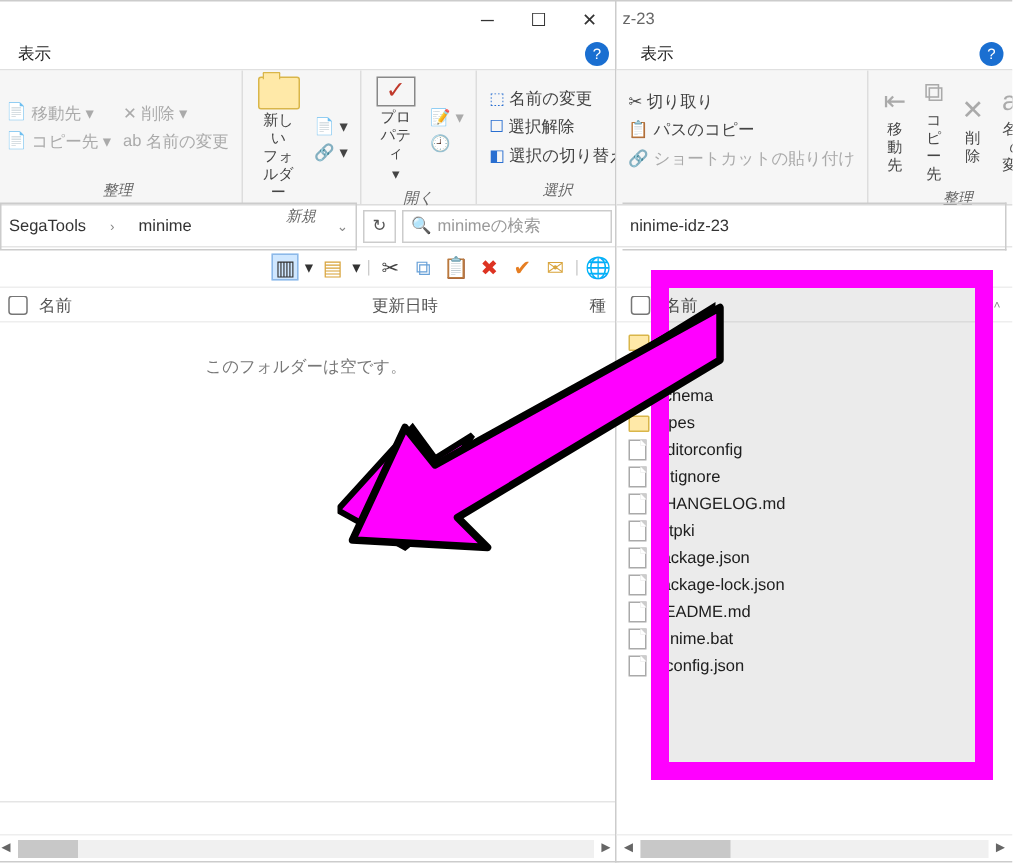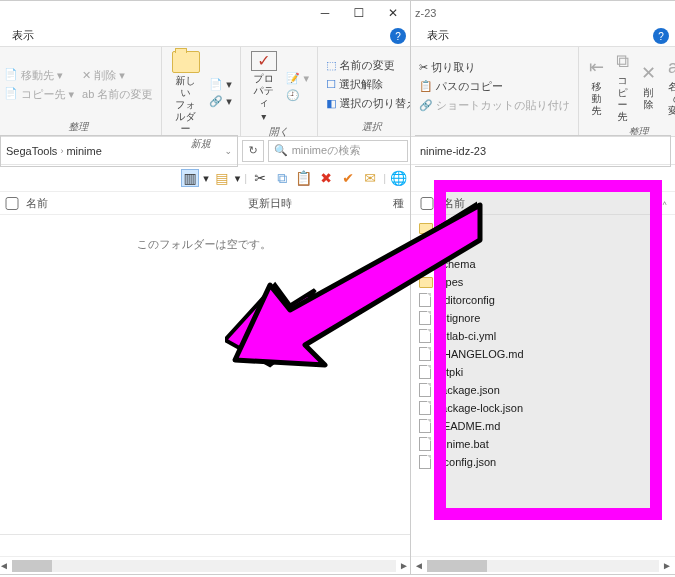--- a/index.html
+++ b/index.html
@@ -18,21 +18,21 @@
   .rib-items { flex: 1; display: flex; align-items: center; gap: 4px; }
   .rib-col { display: flex; flex-direction: column; gap: 2px; }
   .rib-btn { display: flex; align-items: center; gap: 3px; font-size: 11px; color: #444; padding: 1px 2px; white-space: nowrap; }
   .rib-btn.disabled { color: #aaa; }
   .rib-big { display: flex; flex-direction: column; align-items: center; gap: 2px; font-size: 10px; color: #444; padding: 2px 4px; text-align: center; line-height: 1.2;}
   .icon-folder { display:inline-block; width: 28px; height: 22px; background: #ffe9a8; border: 1px solid #d9b64a; border-radius: 2px; position: relative; }
   .icon-folder::before { content:""; position:absolute; top:-4px; left:2px; width:10px; height:4px; background:#ffe9a8; border:1px solid #d9b64a; border-bottom:none; border-radius:1px 1px 0 0;}
   .icon-check { width: 26px; height: 20px; border: 1px solid #888; display:inline-flex; align-items:center; justify-content:center; color:#c0392b; font-size:16px;}
   .vsep { border-left: 1px solid #ddd; }
   .crumbbar { height: 28px; border-bottom: 1px solid #e5e5e5; display: flex; align-items: center; padding: 0 4px; gap: 4px; }
-  .crumbfield { flex: 1; height: 32px; border: 1px solid #ccc; display: flex; align-items: center; padding: 0 5px; gap: 3px; font-size: 11px; color: #333; text-align: center; }
+  .crumbfield { flex: 1; height: 32px; border: 1px solid #ccc; display: flex; align-items: center; padding: 0 5px; gap: 16px; font-size: 11px; color: #333; text-align: center; }
   .crumb-arrow { color: #888; font-size: 9px; }
   .refresh-btn { width: 22px; height: 22px; border:1px solid #ccc; display:flex; align-items:center; justify-content:center; color:#555; }
   .searchfield { width: 140px; height: 22px; border: 1px solid #ccc; display: flex; align-items: center; padding: 0 5px; gap: 4px; color: #999; font-size: 11px;}
   .toolbar2 { height: 26px; display:flex; align-items:center; gap:4px; padding:0 4px; justify-content:flex-end;}
   .tb-ic { width:18px; height:18px; display:inline-flex; align-items:center; justify-content:center; font-size:14px;}
   .list-header { height: 24px; border-top: 1px solid #eee; border-bottom: 1px solid #eee; display:flex; align-items:center; font-size:11px; color:#555; padding:0 8px;}
   .list-header .col1 { width:16px;}
   .list-header .caret { margin-left:auto; font-size:8px; color:#888;}
   .empty-msg { text-align:center; color:#777; font-size:11px; padding-top:22px;}
   .filelist { padding: 4px 0 0 8px; }
@@ -255,24 +255,20 @@
       <div class="file-item">
         <span class="fi-file"></span>
         <span>.editorconfig</span>
       </div>
       <div class="file-item">
         <span class="fi-file"></span>
         <span>.gitignore</span>
       </div>
       <div class="file-item">
         <span class="fi-file"></span>
-        <span>.gitlab-ci.yml</span>
-      </div>
-      <div class="file-item">
-        <span class="fi-file"></span>
         <span>CHANGELOG.md</span>
       </div>
       <div class="file-item">
         <span class="fi-file"></span>
         <span>initpki</span>
       </div>
       <div class="file-item">
         <span class="fi-file"></span>
         <span>package.json</span>
       </div>

